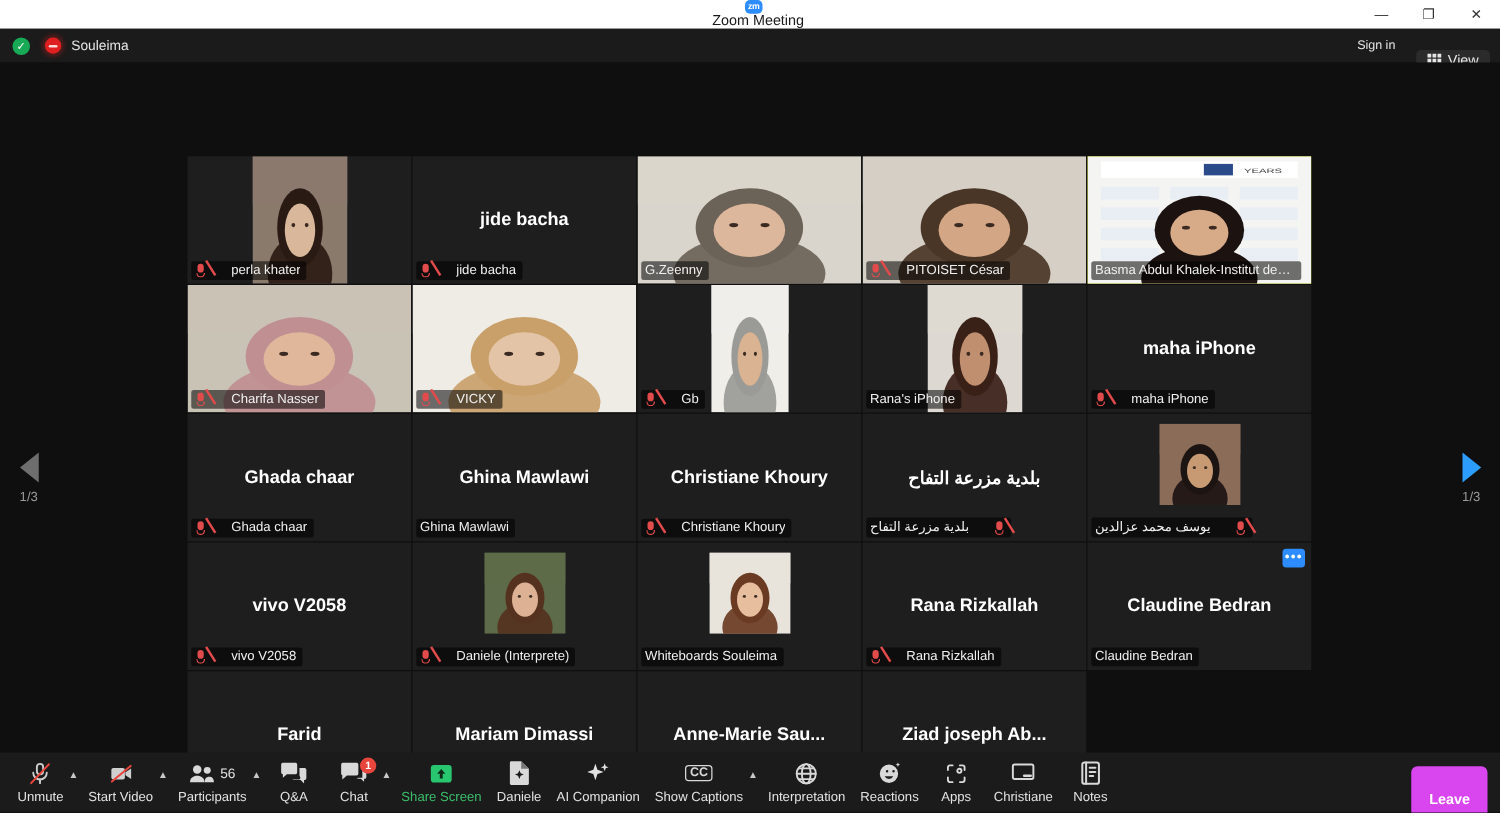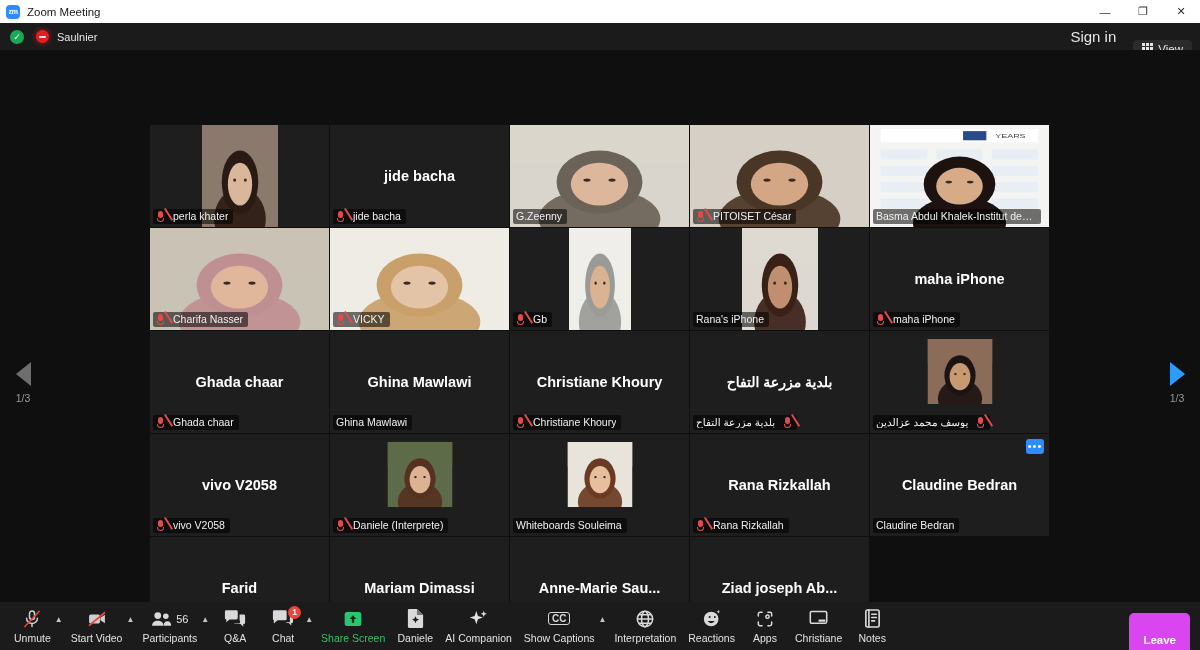--- a/index.html
+++ b/index.html
@@ -6,21 +6,21 @@
   html, body {
     width:1200px; height:650px;
     background:#0f0f0f;
     font-family:"Liberation Sans", sans-serif;
     overflow:hidden;
   }
 
   
   .titlebar {
     height:23px; background:#ffffff; display:flex; align-items:center;
-    padding-left:6px; position:relative;
+    padding-left:6px; position:relative;flex-direction:column;
   }
   .zoom-logo {
     width:14px; height:14px; border-radius:4px; background:#2d8cff;
     color:#fff; font-size:7px; font-weight:bold; display:flex;
     align-items:center; justify-content:center; letter-spacing:-0.3px;
   }
   .title-text { font-size:11.5px; color:#1a1a1a; margin-left:7px; }
   .win-controls { position:absolute; right:0; top:0; height:23px; display:flex; }
   .win-btn {
     width:38px; height:23px; display:flex; align-items:center;
@@ -45,21 +45,21 @@
   }
   .rec-dot::after {
     content:""; width:7px; height:2px; background:#ffd9d9; border-radius:1px;
   }
   .rec-label { color:#e6e6e6; font-size:11px; margin-left:8px; }
   .topbar-right {
     position:absolute; right:8px; top:0; height:27px;
     display:flex; align-items:center; gap:8px;
   }
   .signin-btn {
-    color:#e6e6e6; font-size:15px; padding:3px 9px; border-radius:4px;
+    color:#e6e6e6; font-size:10px; padding:3px 9px; border-radius:4px;
   }
   .view-btn {
     color:#e6e6e6; font-size:11.5px; padding:3px 9px; border-radius:4px;
     display:flex; align-items:center; gap:5px; background:#2b2b2b;margin-top:24px;
   }
   .grid-icon {
     display:grid; grid-template-columns:repeat(3,3px);
     grid-template-rows:repeat(3,3px); gap:1px;
   }
   .grid-icon i { background:#e6e6e6; display:block; width:3px; height:3px; }
@@ -96,21 +96,21 @@
     position:absolute; inset:0; display:flex; align-items:center;
     justify-content:center; color:#ffffff; font-size:14.5px;
     font-weight:bold; padding:0 8px; text-align:center;
     white-space:nowrap; overflow:hidden;
   }
   .tile-name-center.ar { font-size:14px; direction:rtl; }
 
   .namebar {
     position:absolute; left:3px; bottom:3px;
     background:rgba(0,0,0,.55); border-radius:2px;
-    padding:1px 5px 2px 3px; display:flex; align-items:center; gap:8px;
+    padding:1px 5px 2px 3px; display:flex; align-items:center; gap:20px;
     max-width:173px;
   }
   .namebar .label {
     color:#f0f0f0; font-size:10.5px; white-space:nowrap;
     overflow:hidden; text-overflow:ellipsis; max-width:160px;
   }
   .namebar.rtl { direction:rtl; }
 
   
   .mic-mute { width:9px; height:12px; position:relative; flex:0 0 9px; }
@@ -196,21 +196,21 @@
   <div class="win-controls">
     <div class="win-btn">—</div>
     <div class="win-btn">❐</div>
     <div class="win-btn close">✕</div>
   </div>
 </div>
 
 <div class="topbar">
   <div class="shield">✓</div>
   <div class="rec-dot"></div>
-  <div class="rec-label">Saulnier</div>
+  <div class="rec-label">Souleima</div>
   <div class="topbar-right">
     <div class="signin-btn">Sign in</div>
     <div class="view-btn">
       <span class="grid-icon">
         <i></i>
           <i></i>
           <i></i>
           <i></i>
           <i></i>
           <i></i>

